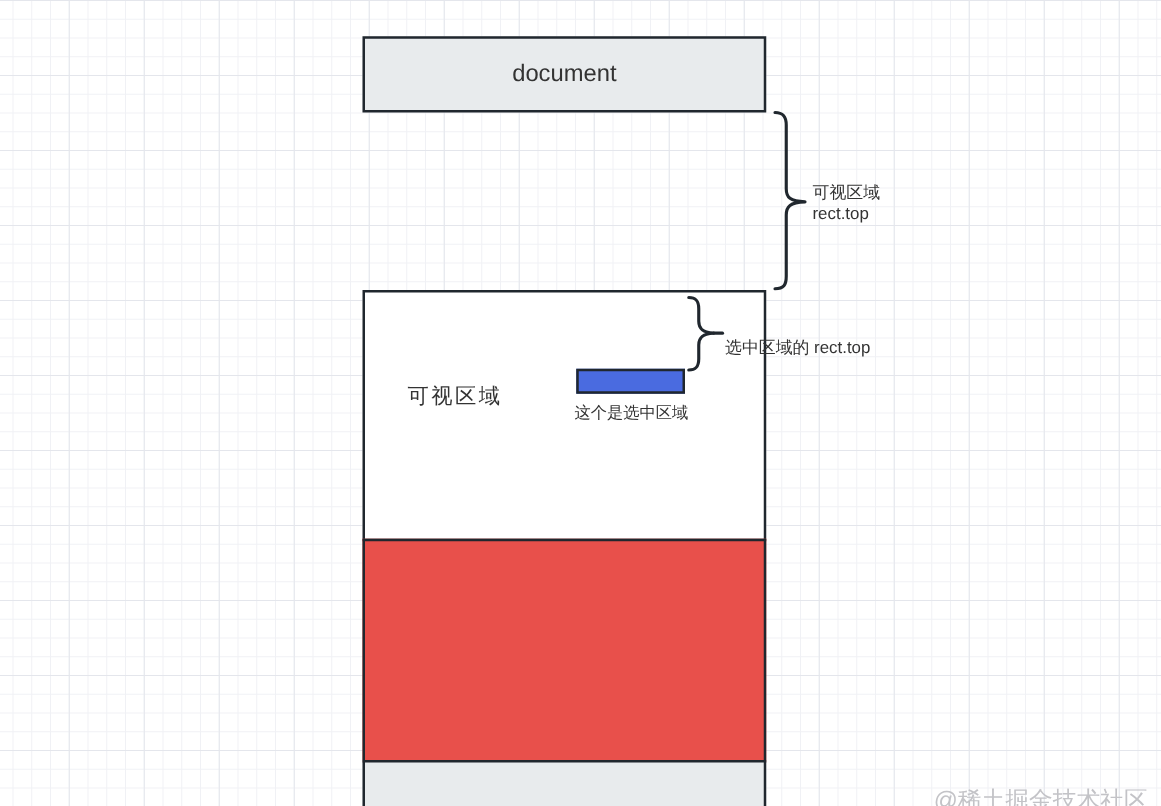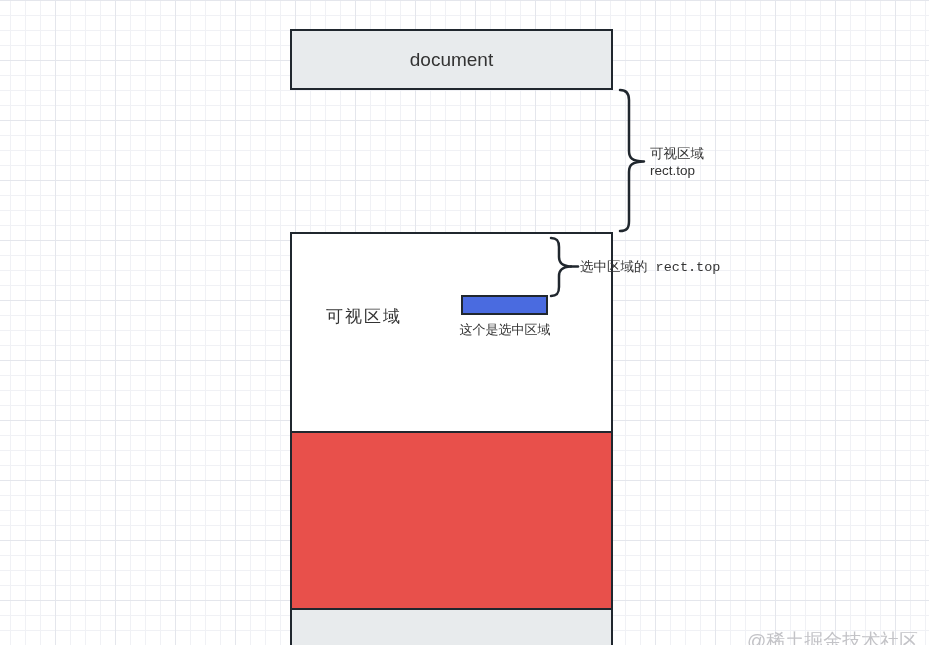--- a/index.html
+++ b/index.html
@@ -72,21 +72,21 @@
     text-align: right;
   }
 
   .annotation {
     position: absolute;
     font-size: 13.5px;
     line-height: 17px;
     white-space: nowrap;
   }
   .annotation-parent   { left: 650px; top: 145px; }
-  .annotation-selected { left: 580px; top: 259px; font-family: Liberation Mono, monospace; }
+  .annotation-selected { left: 580px; top: 269px; }
 
   .braces {
     position: absolute;
     inset: 0;
     width: 929px; height: 645px;
     pointer-events: none;
   }
   .braces path {
     fill: none;
     stroke: var(--border-dark);

